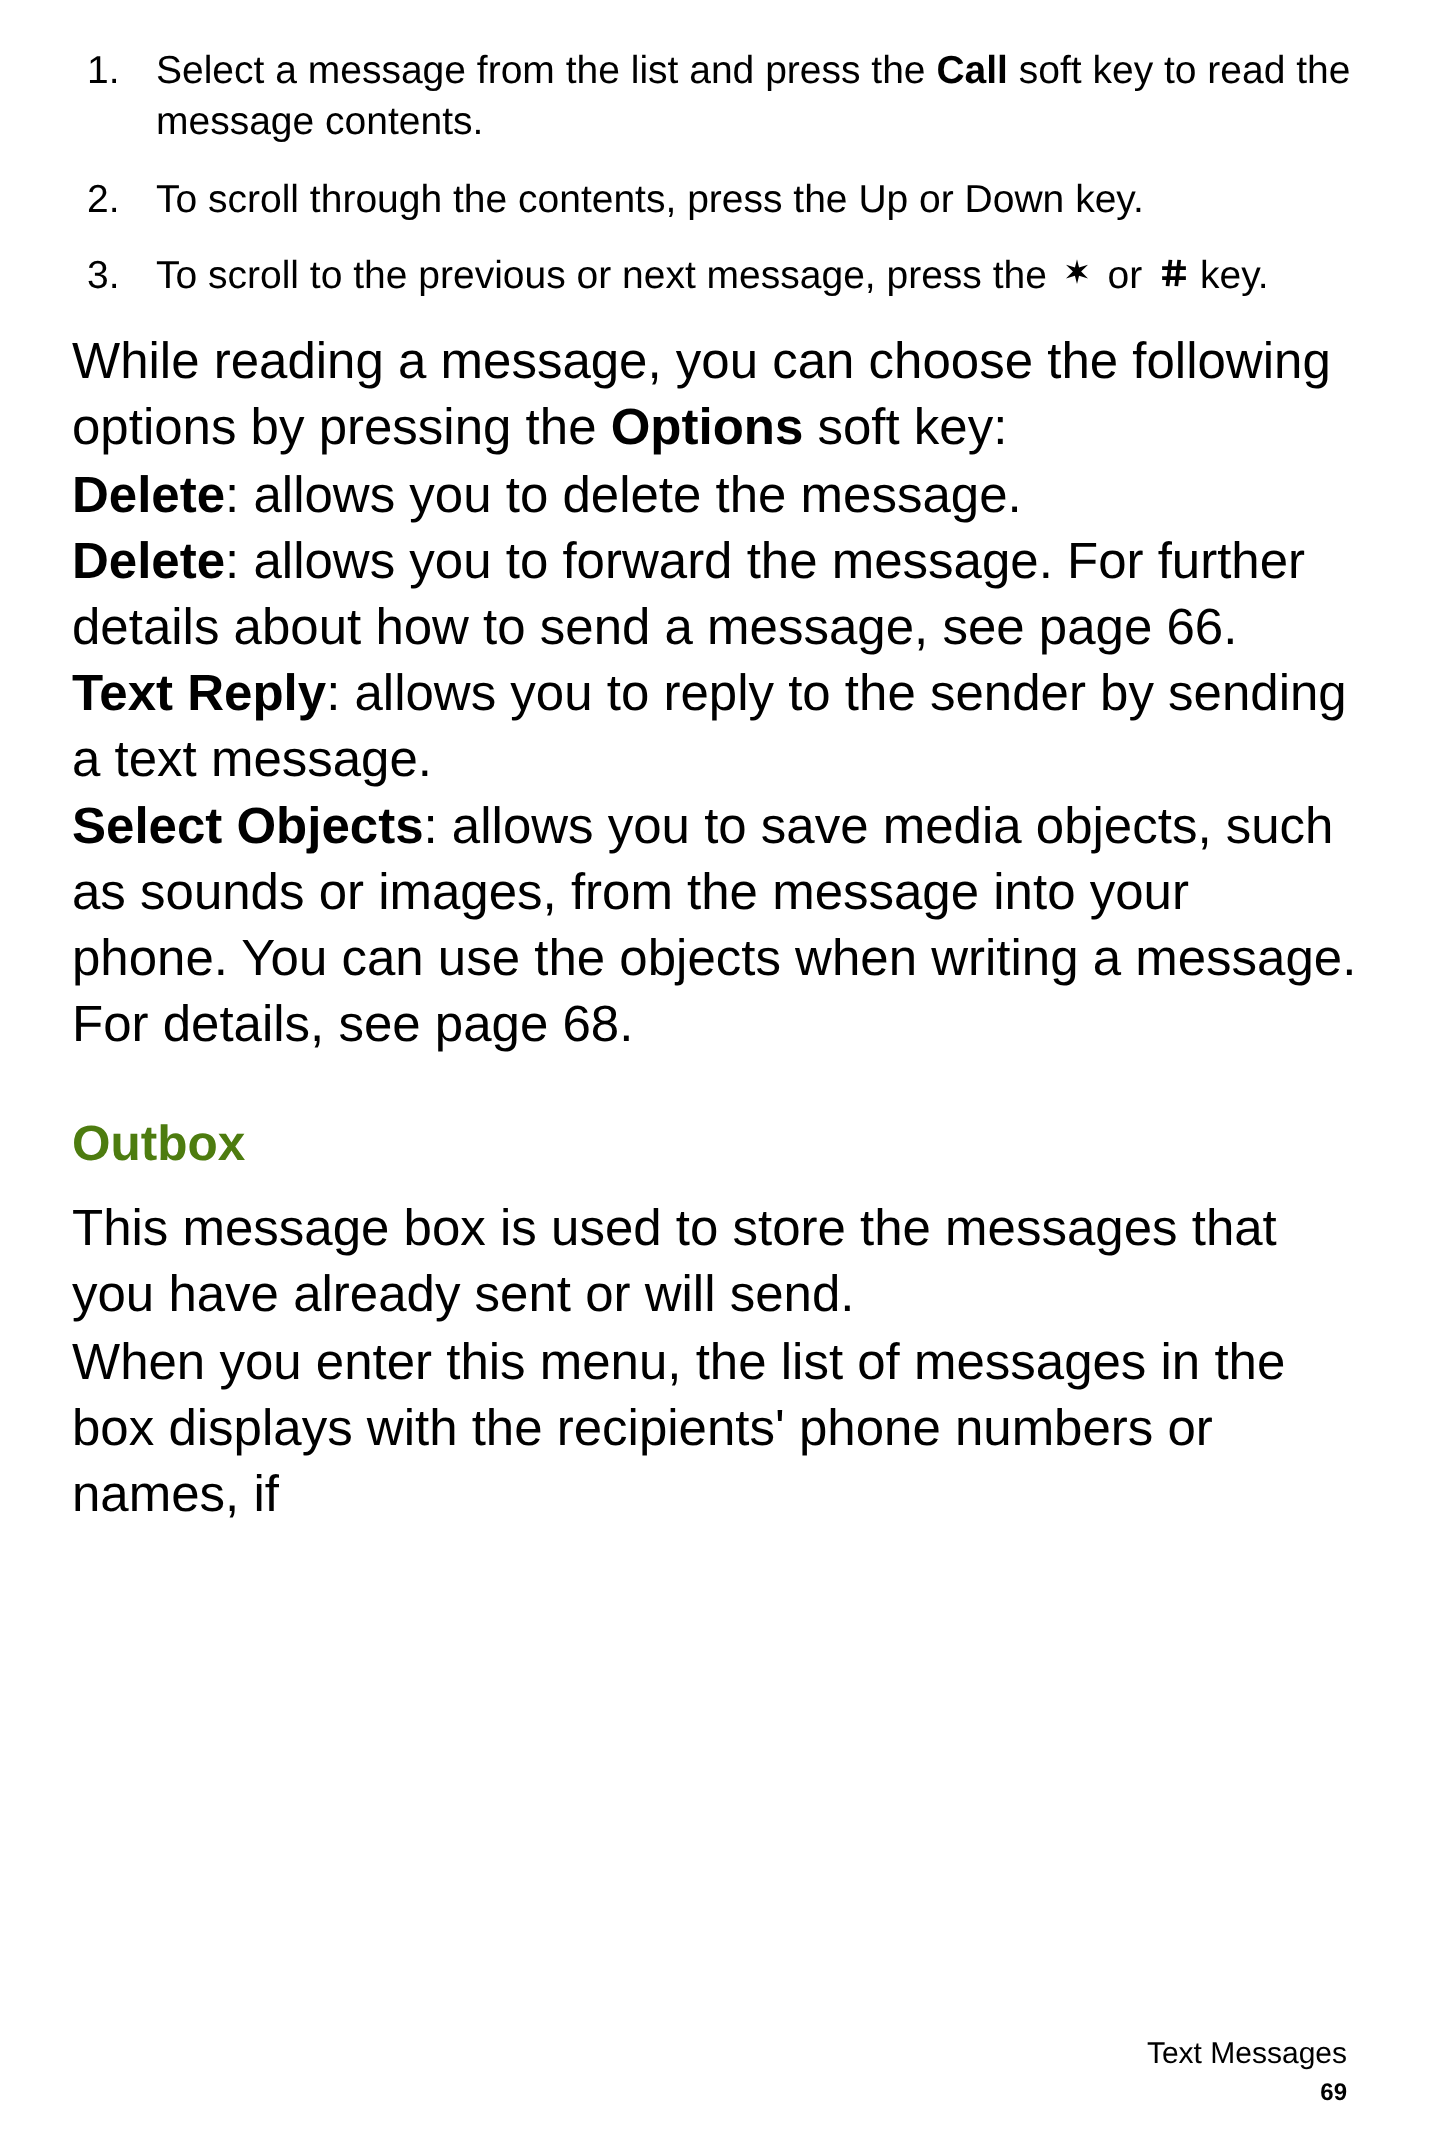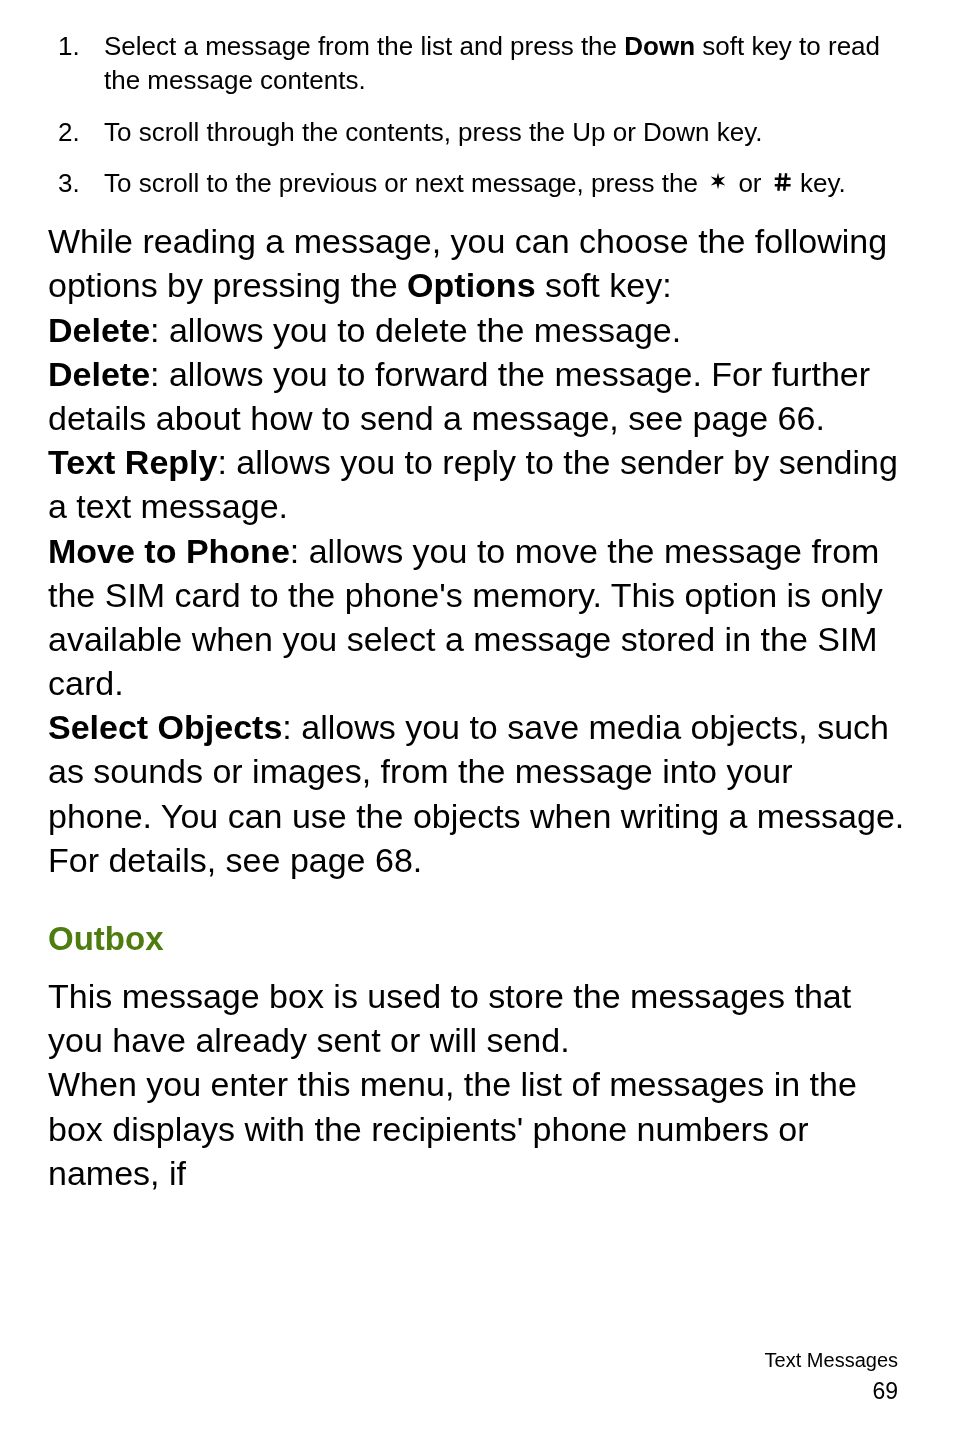--- a/index.html
+++ b/index.html
@@ -56,38 +56,39 @@
     bottom: 28px;
     right: 56px;
     text-align: right;
     font-family: Arial, Helvetica, sans-serif;
   }
   .footer .section {
     font-size: 20px;
     margin-bottom: 6px;
   }
   .footer .pnum {
-    font-size: 23px;
+    font-size: 16px;
+    font-weight: bold;
   }
   svg.key-icon {
     display: inline-block;
     vertical-align: baseline;
     margin: 0 2px;
   }
 </style>
 </head>
 <body>
 
 <div class="page">
 
   <ol class="steps">
     <li>
       <span class="num">1.</span>
       <span class="body">
-        <span>Select a message from the list and press the </span><span class="term">Down</span><span> soft key to read the message contents.</span>
+        <span>Select a message from the list and press the </span><span class="term">Call</span><span> soft key to read the message contents.</span>
       </span>
     </li>
     <li>
       <span class="num">2.</span>
       <span class="body">To scroll through the contents, press the Up or Down key.</span>
     </li>
     <li>
       <span class="num">3.</span>
       <span class="body">
         <span>To scroll to the previous or next message, press the </span><svg class="key-icon" width="22" height="22" viewBox="0 0 24 24">
@@ -110,23 +111,20 @@
   <p class="para">
     <span class="term">Delete</span><span>: allows you to forward the message. For further details about how to send a message, see page 66.</span>
   </p>
 
   <p class="para">
     <span class="term">Text Reply</span><span>: allows you to reply to the sender by sending a text message.</span>
   </p>
 
 
 
-  <p class="para">
-    <span class="term">Move to Phone</span><span>: allows you to move the message from the SIM card to the phone's memory. This option is only available when you select a message stored in the SIM card.</span>
-  </p>
 
   <p class="para">
     <span class="term">Select Objects</span><span>: allows you to save media objects, such as sounds or images, from the message into your phone. You can use the objects when writing a message. For details, see page 68.</span>
   </p>
 
   <div class="heading">Outbox</div>
 
   <p class="para">This message box is used to store the messages that you have already sent or will send.</p>
 
   <p class="para">When you enter this menu, the list of messages in the box displays with the recipients' phone numbers or names, if</p>

